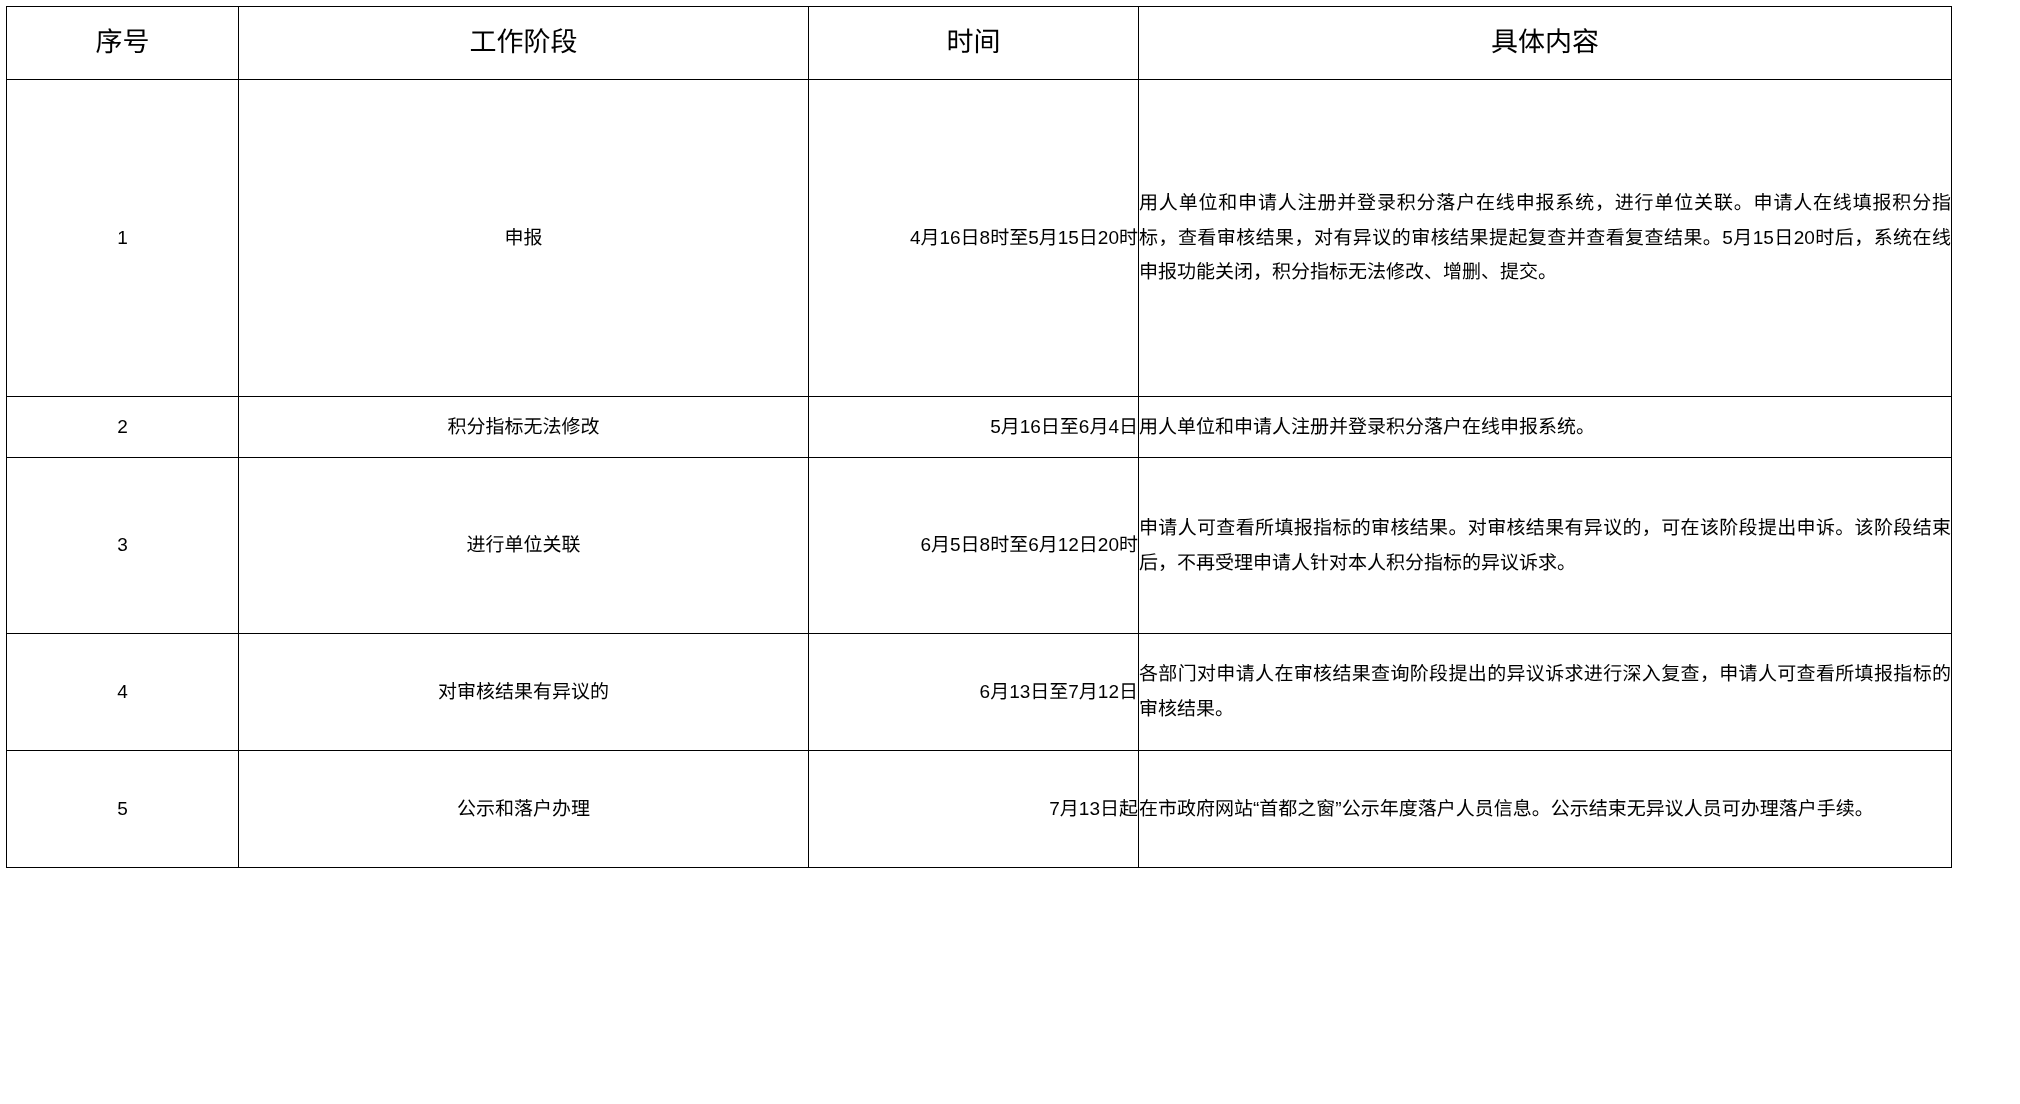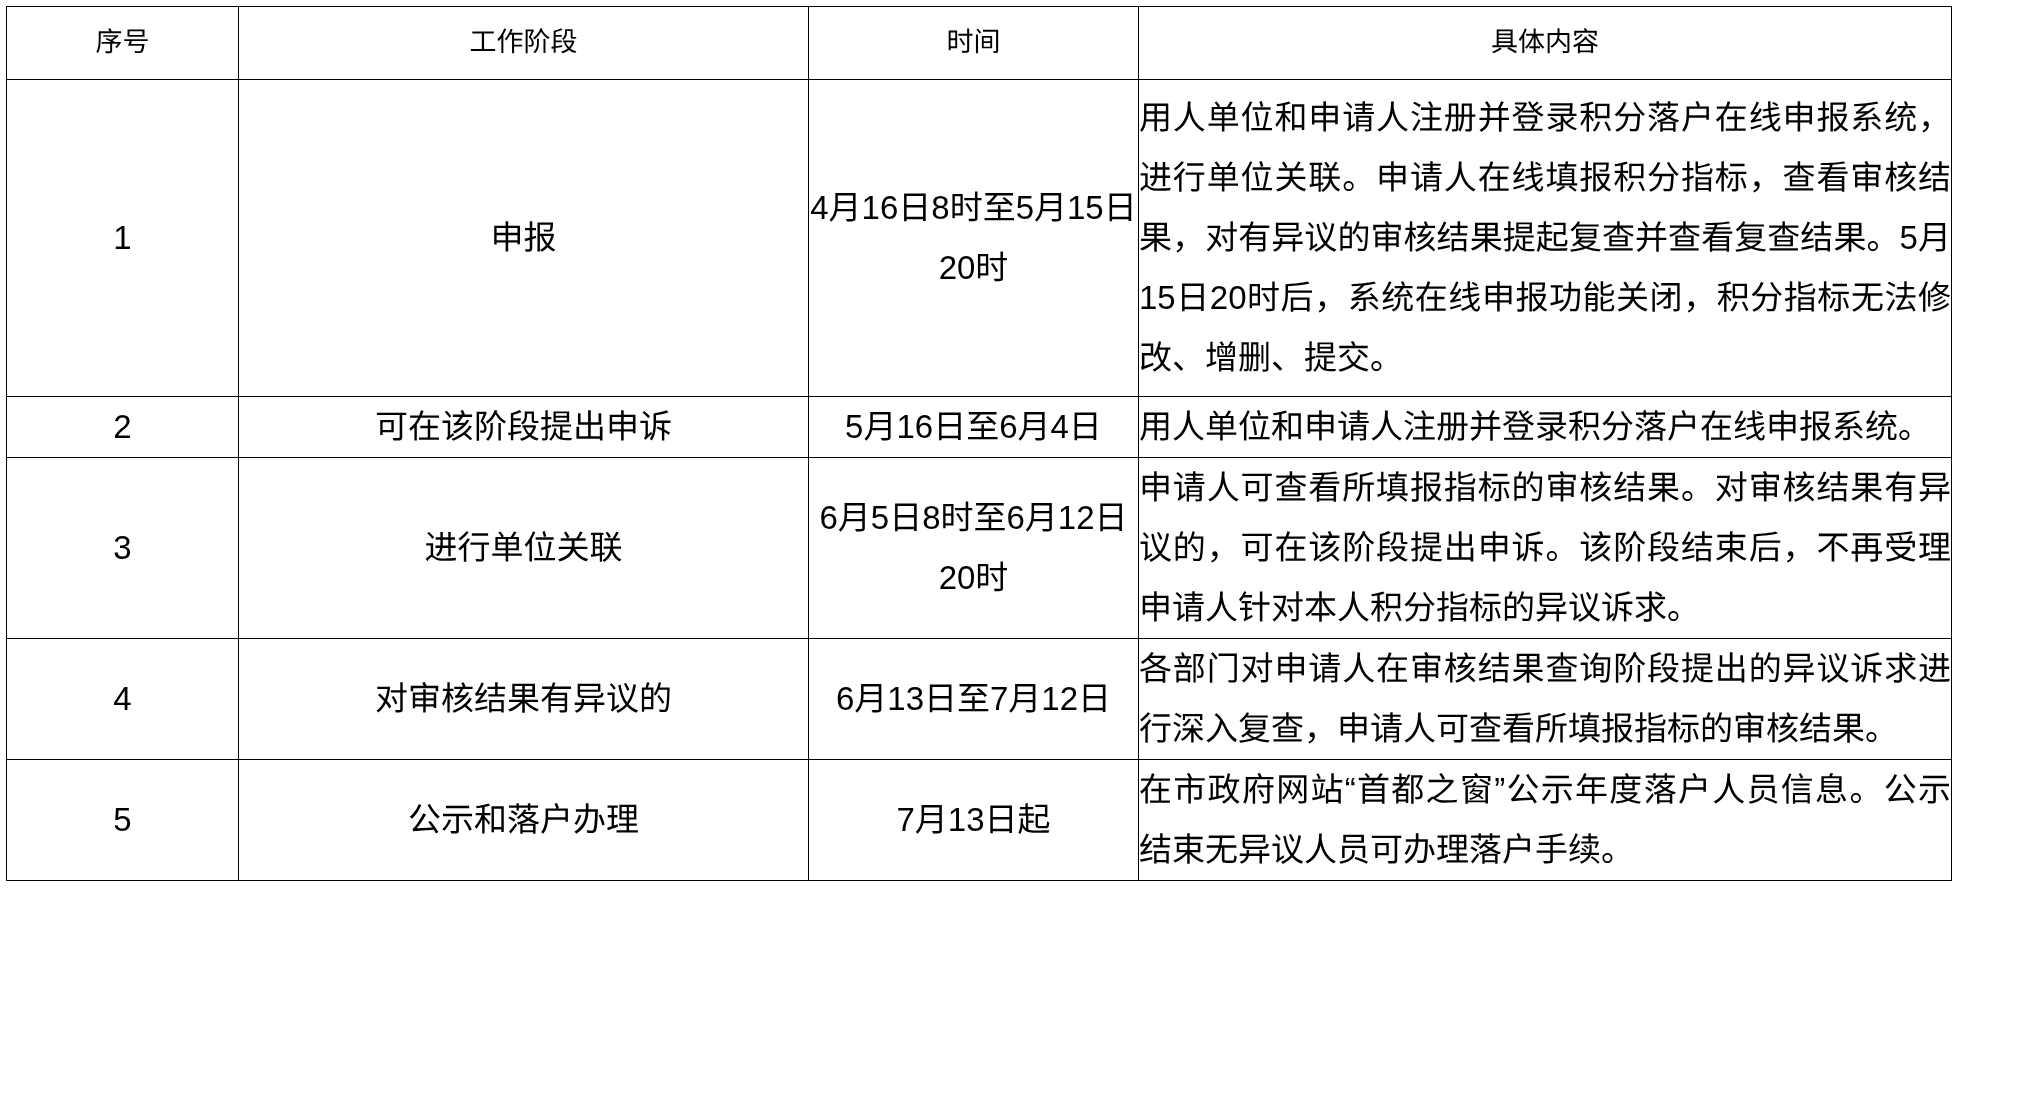--- a/index.html
+++ b/index.html
@@ -29,40 +29,41 @@
   table.schedule col.c-stage  { width: 570px; }
   table.schedule col.c-time   { width: 330px; }
   table.schedule col.c-detail { width: 813px; }
 
   table.schedule th,
   table.schedule td {
     border: 1px solid #000000;
     padding: 0;
     vertical-align: middle;
     font-weight: normal;
-    font-size: 33px;
+    font-size: 19px;
     line-height: 1.82;
   }
   table.schedule thead th {
     height: 72px;
     text-align: center;
     font-size: 27px;
   }
   td.seq, td.stage, td.time {
     text-align: center;
   }
   td.detail {
     text-align: left;
     padding: 12px 18px 12px 16px;
   }
   td.stage {
     padding: 10px 14px;
   }
   td.time {
     padding: 10px 22px;
+    text-align: right;
   }
   td.seq {
     padding: 10px 6px;
   }
   .cell-text {
     display: block;
   }
   td.detail .cell-text {
     text-align: justify;
     text-justify: inter-ideograph;
@@ -106,21 +107,21 @@
           </td>
         <td class="detail">
             <span class="cell-text">用人单位和申请人注册并登录积分落户在线申报系统，进行单位关联。申请人在线填报积分指标，查看审核结果，对有异议的审核结果提起复查并查看复查结果。5月15日20时后，系统在线申报功能关闭，积分指标无法修改、增删、提交。</span>
           </td>
       </tr>
       <tr class="r2">
         <td class="seq">
             <span class="cell-text">2</span>
           </td>
         <td class="stage">
-            <span class="cell-text">可在该阶段提出申诉</span>
+            <span class="cell-text">积分指标无法修改</span>
           </td>
         <td class="time">
             <span class="cell-text">5月16日至6月4日</span>
           </td>
         <td class="detail">
             <span class="cell-text">用人单位和申请人注册并登录积分落户在线申报系统。</span>
           </td>
       </tr>
       <tr class="r3">
         <td class="seq">

